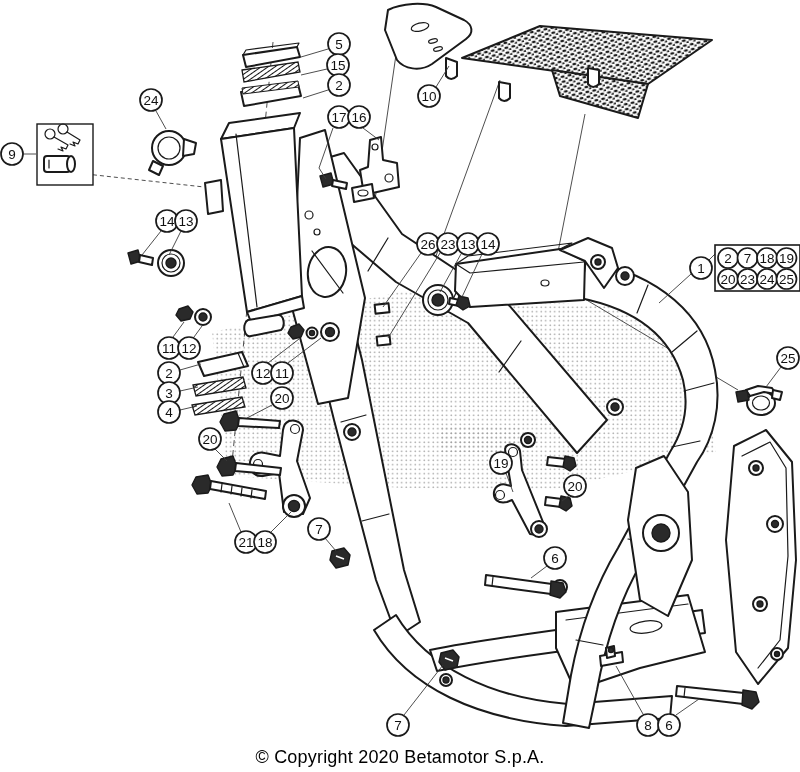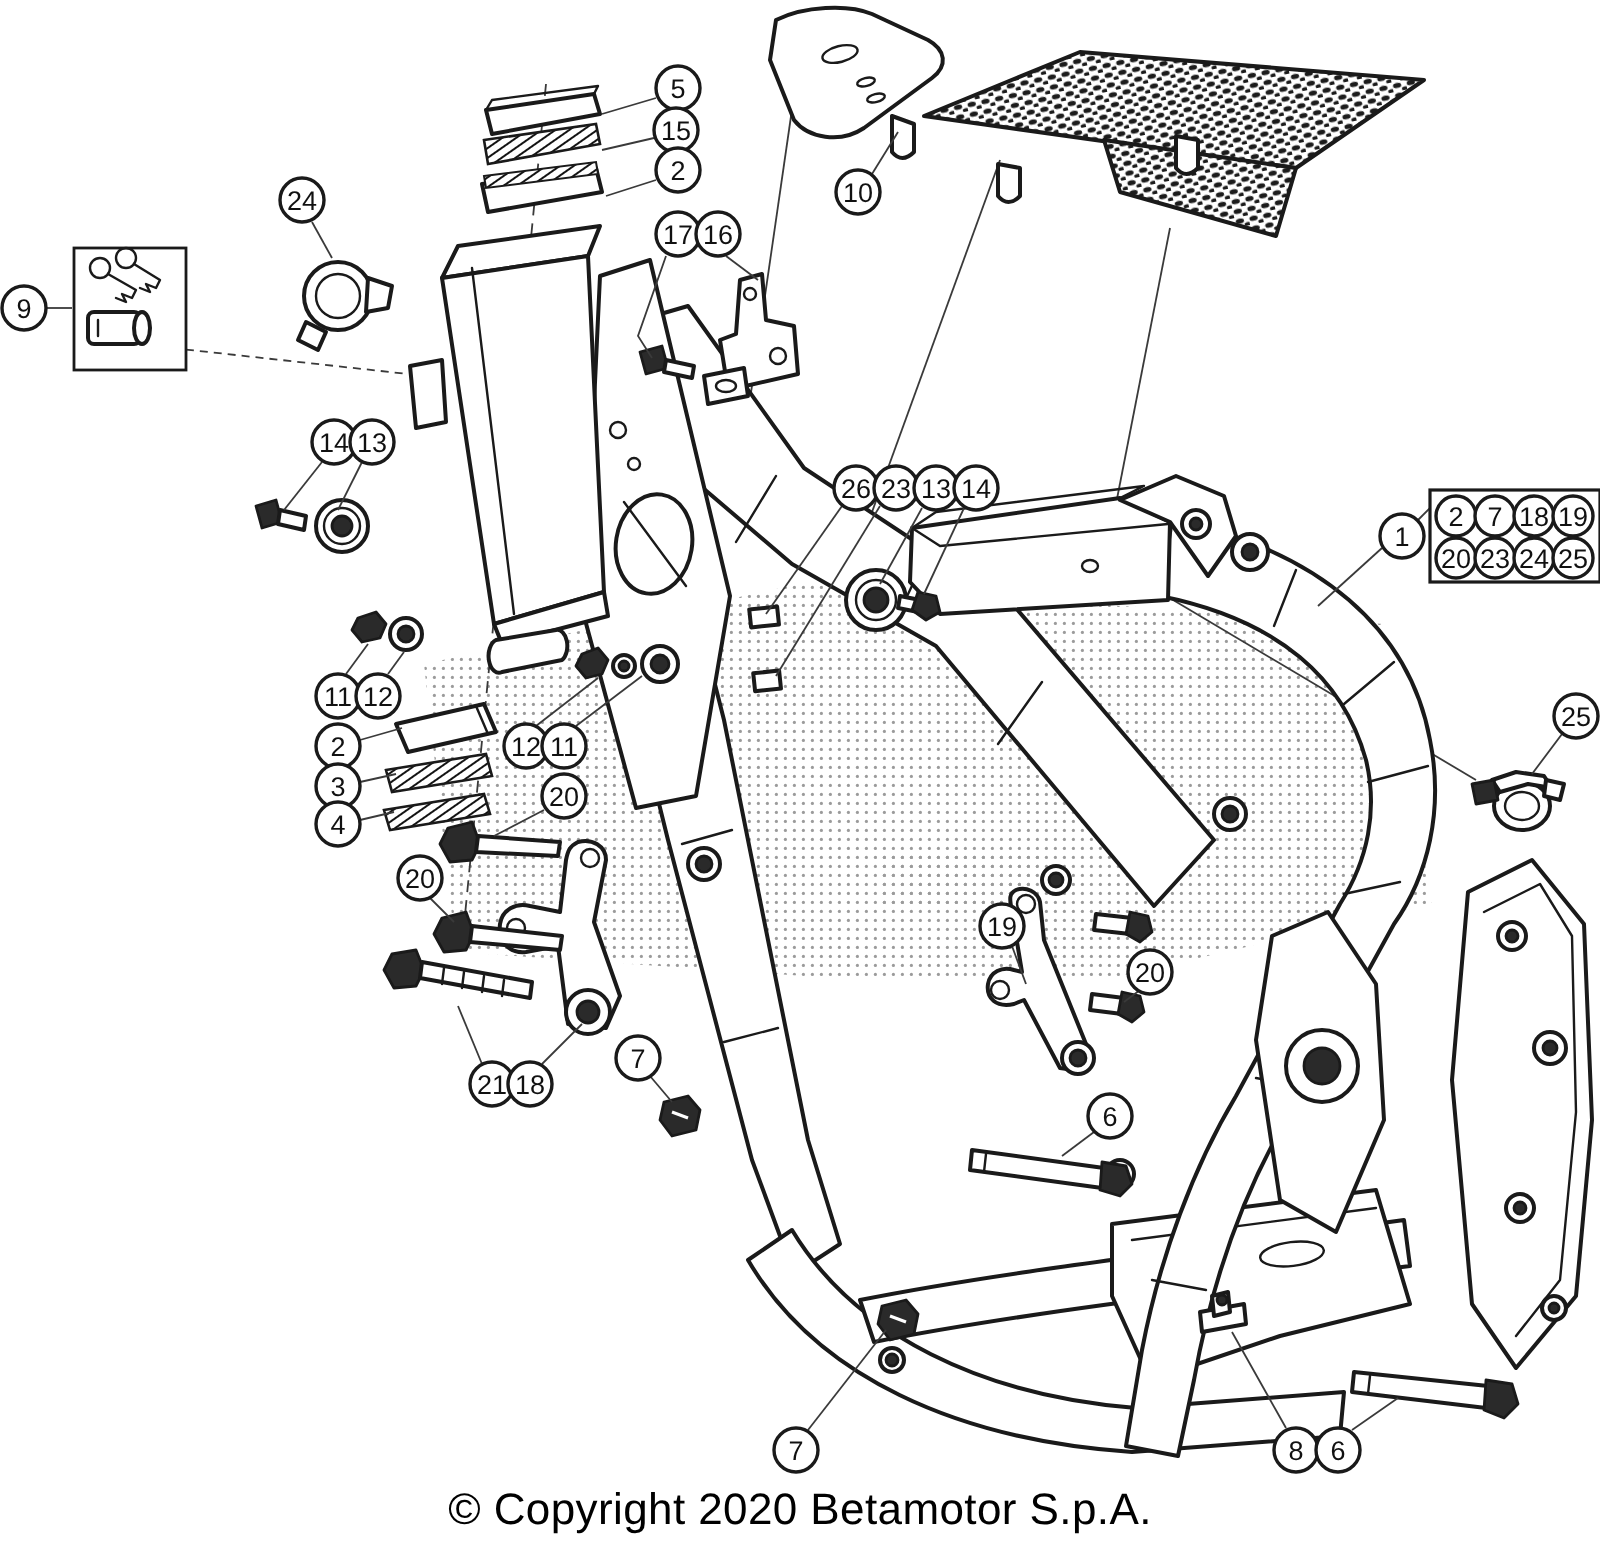--- a/index.html
+++ b/index.html
@@ -7,21 +7,21 @@
         font-family:"Liberation Sans", sans-serif;}
   svg{position:absolute;left:0;top:0;}
   .ink{stroke:#1a1a1a;fill:#ffffff;stroke-width:2;stroke-linejoin:round;stroke-linecap:round;}
   .ink-thin{stroke:#1a1a1a;fill:none;stroke-width:1.2;stroke-linejoin:round;stroke-linecap:round;}
   .dark{fill:#2a2a2a;stroke:#1a1a1a;stroke-width:1.4;stroke-linejoin:round;}
   .lead{stroke:#3a3a3a;stroke-width:0.9;fill:none;}
   .callout-circle{fill:#ffffff;stroke:#1a1a1a;stroke-width:1.7;}
   .callout-text{font:400 13.5px "Liberation Sans", sans-serif;fill:#111;}
   .refbox-rect{fill:#ffffff;stroke:#1a1a1a;stroke-width:1.6;}
   .footer{position:absolute;left:0;right:0;bottom:4px;text-align:center;
-          font-size:22px;color:#000;letter-spacing:0.2px;}
+          font-size:18px;color:#000;letter-spacing:0.2px;}
 </style>
 </head>
 <body>
 
 <div class="page">
 <svg width="800" height="772" viewBox="0 0 800 772">
   <defs>
     <pattern id="dots" width="4.5" height="4.5" patternUnits="userSpaceOnUse">
       <circle cx="1.2" cy="1.2" r="0.8" fill="#4a4a4a"></circle>
     </pattern>

